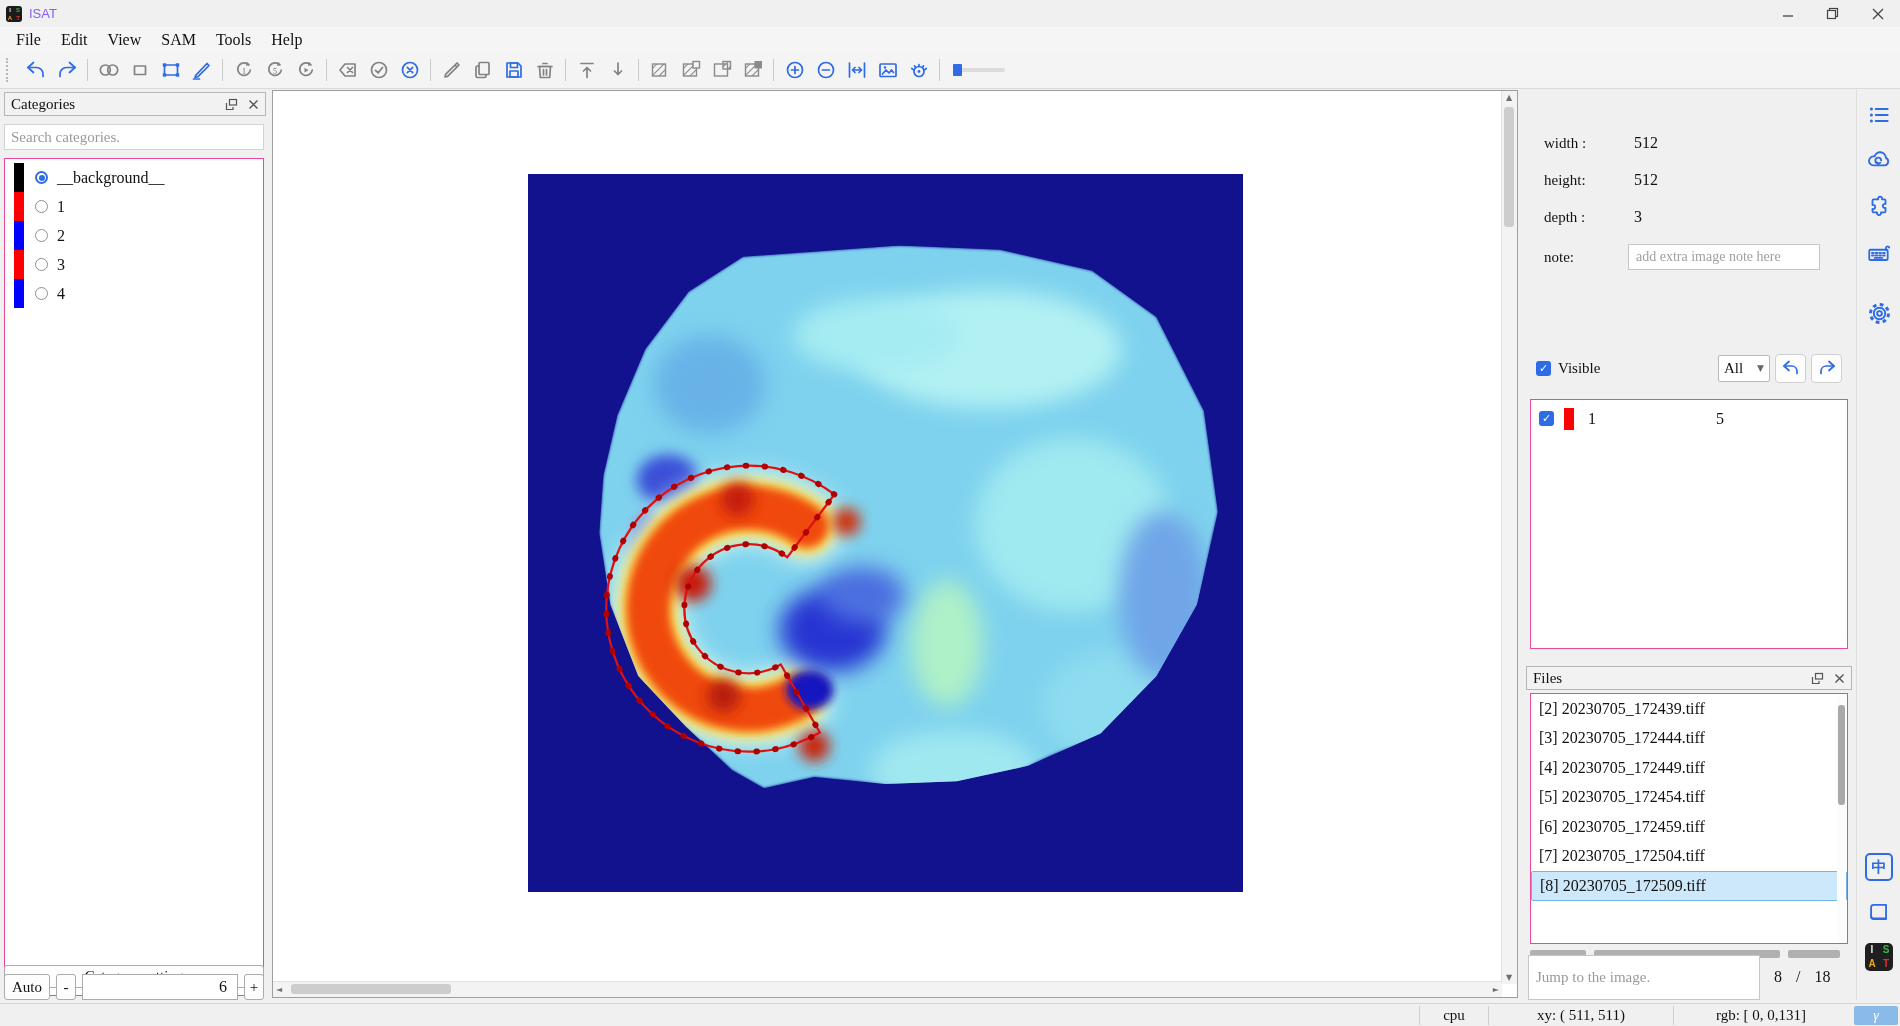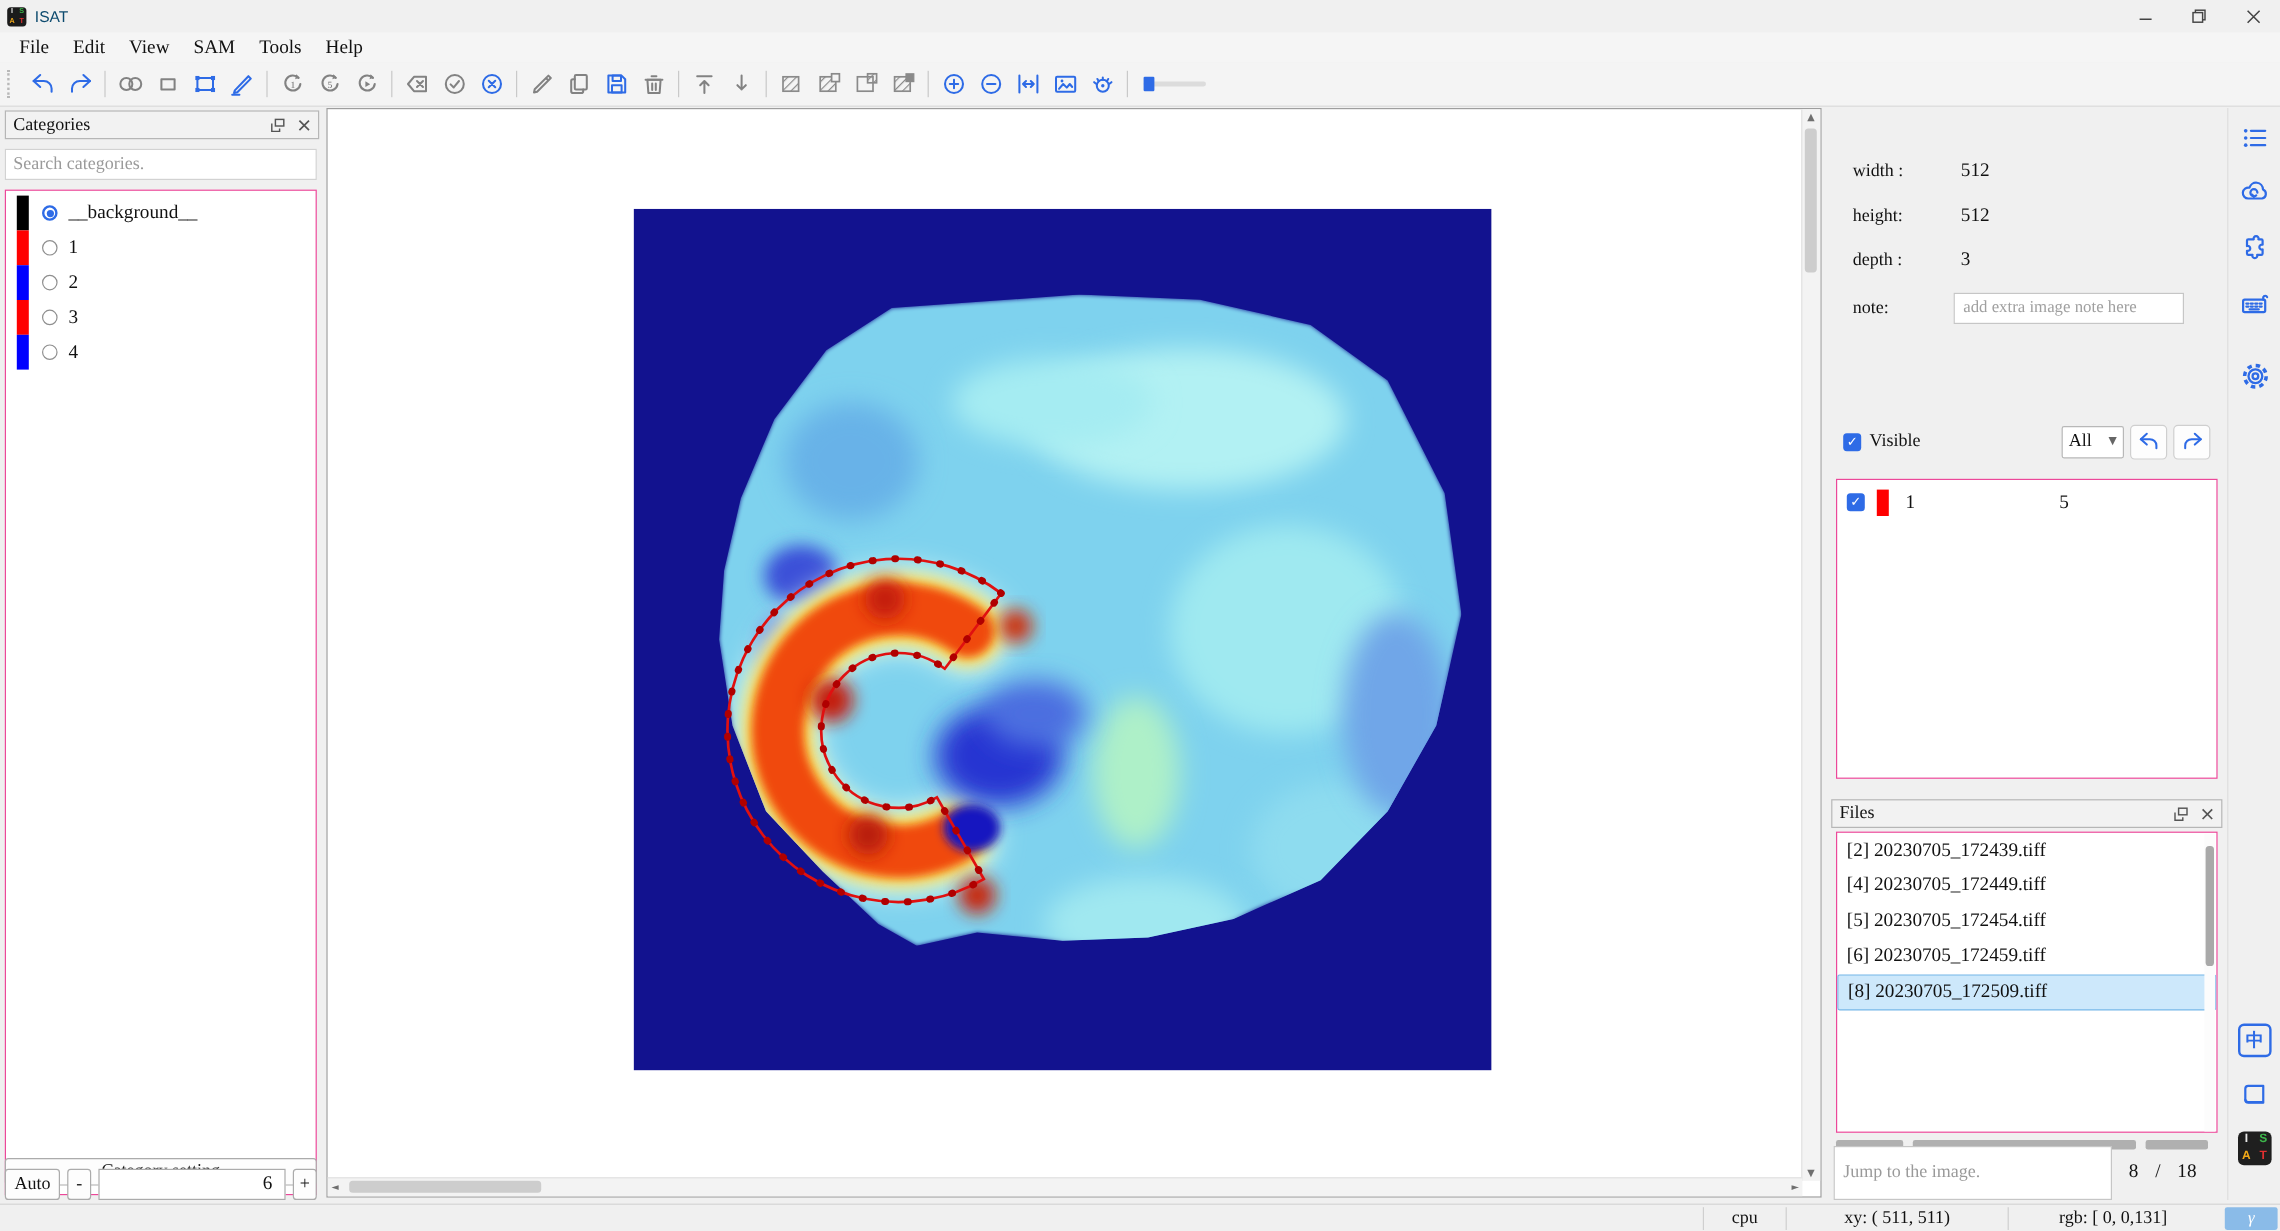--- a/index.html
+++ b/index.html
@@ -3,21 +3,21 @@
 <meta charset="utf-8">
 <style>
   html,body{margin:0;padding:0;}
   body{width:1900px;height:1026px;background:#f0f0f0;font-family:"Liberation Serif",serif;color:#111;position:relative;overflow:hidden;font-size:15px;}
   .abs{position:absolute;}
   
   #titlebar{left:0;top:0;width:1900px;height:27px;background:#f0f0f0;display:flex;align-items:center;}
   .applogo{width:16px;height:16px;background:#1b1b1b;border-radius:3px;display:grid;grid-template-columns:8px 8px;grid-template-rows:8px 8px;margin-left:6px;}
   .applogo span{font-family:"Liberation Sans",sans-serif;font-size:6px;font-weight:bold;line-height:8px;text-align:center;}
   .l-I{color:#e8e8e8}.l-S{color:#3cb44a}.l-A{color:#f0a818}.l-T{color:#e03030}
-  #title-text{font-family:"Liberation Sans",sans-serif;font-size:13px;margin-left:7px;color:#0c4a6e;}
+  #title-text{font-family:"Liberation Sans",sans-serif;font-size:13px;margin-left:7px;color:#8b5cf6;}
   .winbtn{width:45px;height:27px;display:flex;align-items:center;justify-content:center;}
   #win-controls{margin-left:auto;display:flex;}
   
   #menubar{left:0;top:27px;width:1900px;height:25px;display:flex;align-items:center;padding-left:6px;background:#f5f5f5;}
   .menu-item{padding:2px 10px;font-size:16px;}
   
   #toolbar{left:0;top:52px;width:1900px;height:36px;display:flex;align-items:center;border-bottom:1px solid #dadada;background:#f4f4f4;}
   .thandle{width:8px;height:24px;border-left:2px dotted #b8b8b8;margin:0 4px 0 6px;}
   .tbtn{width:31px;height:30px;display:flex;align-items:center;justify-content:center;border-radius:3px;}
   .tsep{width:1px;height:22px;background:#c9c9c9;margin:0 5px;}
@@ -498,23 +498,25 @@
           <rect x="4.5" y="1.5" width="7" height="5.5" fill="none" stroke="#555" stroke-width="1.2"></rect>
           <path d="M1.5 5v6.5H8V9" fill="none" stroke="#555" stroke-width="1.2"></path>
         </svg>
       <svg width="11" height="11">
           <path d="M1.5 1.5l8 8M9.5 1.5l-8 8" stroke="#555" stroke-width="1.4"></path>
         </svg>
     </div>
   </div>
   <div id="files-list" class="whitebox">
     <div class="file-row">[2] 20230705_172439.tiff</div>
+    <div class="file-row">[3] 20230705_172444.tiff</div>
     <div class="file-row">[4] 20230705_172449.tiff</div>
     <div class="file-row">[5] 20230705_172454.tiff</div>
     <div class="file-row">[6] 20230705_172459.tiff</div>
+    <div class="file-row">[7] 20230705_172504.tiff</div>
     <div class="file-row selected">[8] 20230705_172509.tiff</div>
     <div id="files-vscroll">
         <div id="files-vthumb"></div>
       </div>
   </div>
   <div class="hseg" style="left:4px;width:56px;"></div>
   <div class="hseg" style="left:68px;width:186px;"></div>
   <div class="hseg" style="left:262px;width:52px;"></div>
   <div id="jump-row">
     <input id="jump-input" placeholder="Jump to the image." style="">

